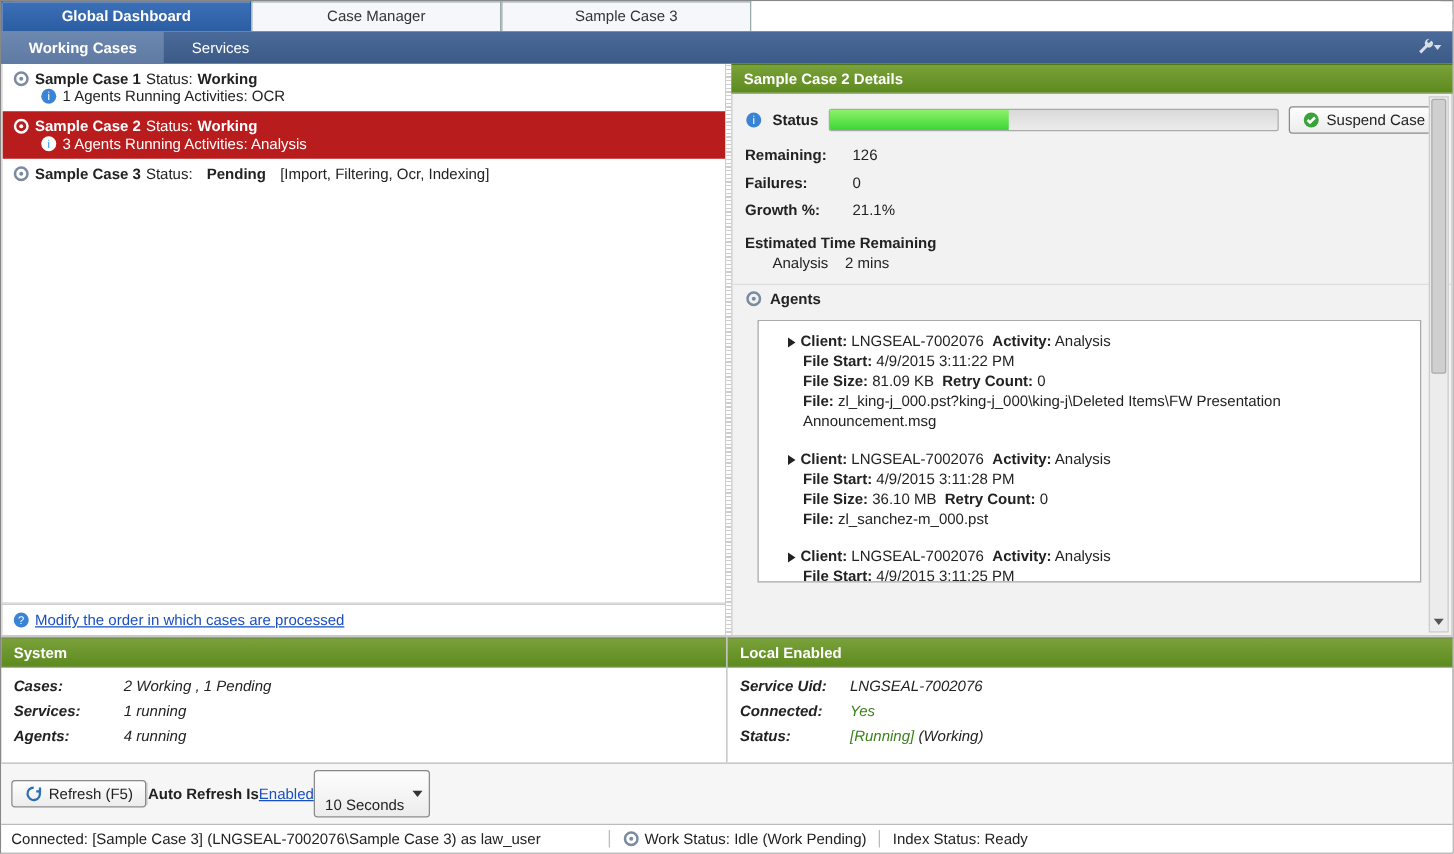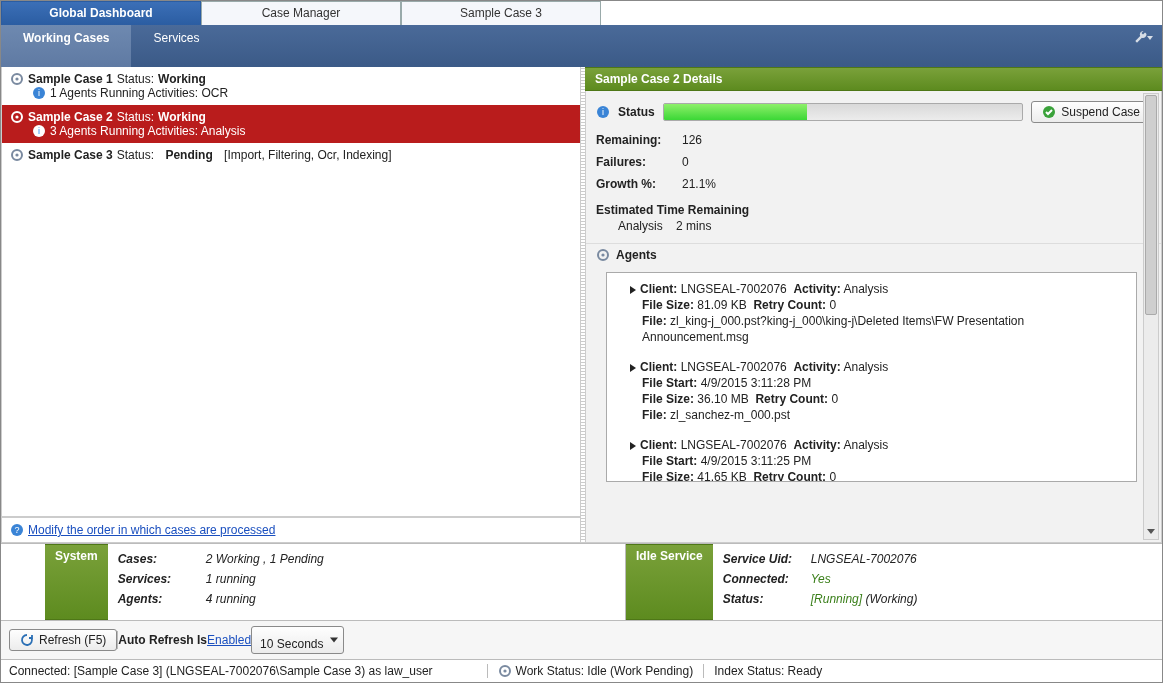--- a/index.html
+++ b/index.html
@@ -5,21 +5,21 @@
   * { box-sizing: border-box; }
   body { margin: 0; font-family: "Segoe UI", Tahoma, Arial, sans-serif; font-size: 12px; color: #222; background: #fff; }
   .outer { width: 1163px; height: 683px; border: 1px solid #888; background: #fff; display: flex; flex-direction: column; position: relative; }
 
   
   .top-tabs { display: flex; height: 24px; background: #fff; border-bottom: 0; border-radius: 12px; }
   .top-tab { width: 200px; text-align: center; line-height: 22px; border: 1px solid #9aa; border-bottom: none; background: #f5f7fb; color: #333; cursor: pointer; }
   .top-tab.active { background: linear-gradient(#3b6fb7, #2b5da2); color: #fff; font-weight: bold; border-color: #2b5da2; }
 
   
-  .secondary-bar { display: flex; height: 42px; background: linear-gradient(#4a6a99, #3b5a87); color: #fff; align-items: stretch; position: relative; text-align: right; }
+  .secondary-bar { display: flex; height: 26px; background: linear-gradient(#4a6a99, #3b5a87); color: #fff; align-items: stretch; position: relative; text-align: right; }
   .secondary-tab { padding: 0 22px; line-height: 26px; cursor: pointer; }
   .secondary-tab.active { background: linear-gradient(#6e89b0, #5f7aa3); font-weight: bold; }
   .wrench { position: absolute; right: 6px; top: 0; width: 26px; height: 26px; display: flex; align-items: center; justify-content: center; color: #cfd8e6; cursor: pointer; }
 
   
   .main { flex: 1; display: flex; min-height: 0; }
   .left { width: 580px; display: flex; flex-direction: column; border-right: 1px solid #ccc; }
   .right { flex: 1; display: flex; flex-direction: column; min-width: 0; }
 
   .cases-list { flex: 1; overflow: auto; background: #fff; border: 1px solid #ccc; border-right: none; border-top: none; }
@@ -61,31 +61,31 @@
   .agent-item .row { line-height: 16px; }
   .tri { display:inline-block; width:0;height:0;border-top:4px solid transparent;border-bottom:4px solid transparent;border-left:6px solid #222; margin-right:4px; position:relative; top:1px; }
   .lbl { font-weight: bold; }
 
   .right-scroll { position: absolute; right: 2px; top: 2px; bottom: 2px; width: 16px; background: #ececec; border: 1px solid #ccc; }
   .right-scroll .thumb { position:absolute; left:1px; right:1px; top:1px; height:220px; background: #cfcfcf; border:1px solid #aaa; border-radius:2px; }
   .right-scroll .down { position:absolute; bottom:1px; left:1px; right:1px; height:14px; display:flex; align-items:center; justify-content:center; }
 
   
   .lower { display: flex; border-top: 1px solid #bbb; }
-  .panel { flex: 1; display: flex; flex-direction: row; margin-left: 44px; }
+  .panel { flex: 1; display: flex; flex-direction: column; }
   .panel .body { padding: 8px 10px; font-style: italic; }
   .panel .body .kvrow { display: flex; gap: 8px; margin-bottom: 6px; }
   .panel .body .kvrow .k { font-weight: bold; width: 80px; }
   .panel.right-panel { border-left: 1px solid #bbb; }
   .green { color: #3a7f1a; }
 
   
   .refresh-bar { display: flex; align-items: center; padding: 5px 8px; border-top: 1px solid #bbb; background: #f6f6f6; }
   .refresh-bar .sep { width:1px; height:18px; background:#bbb; }
-  .select { background: linear-gradient(#fefefe,#ececec); border: 1px solid #8a8a8a; border-radius: 3px; padding: 10px 20px 2px 8px; position: relative; cursor: pointer; }
+  .select { background: linear-gradient(#fefefe,#ececec); border: 1px solid #8a8a8a; border-radius: 3px; padding: 20px 20px 2px 8px; position: relative; cursor: pointer; }
   .select .caret { position: absolute; right: 5px; top: 50%; transform: translateY(-50%); width:0;height:0;border-left:4px solid transparent;border-right:4px solid transparent;border-top:5px solid #333; }
   .link { color:#1a4fbf; text-decoration: underline; cursor:pointer; }
 
   
   .bottom-status { display: flex; align-items: center; padding: 4px 8px; border-top: 1px solid #bbb; gap: 4px; background:#fff; }
   .bottom-status .divider { width:1px; height:14px; background:#bbb; margin: 0 6px; }
 
   
   .splitter { width: 4px; background: repeating-linear-gradient(0deg,#ccc,#ccc 1px,#fff 1px,#fff 3px); }
 
@@ -255,20 +255,21 @@
                   <circle cx="7" cy="7" r="5" fill="none" stroke="#7a8aa0" stroke-width="2"></circle>
                   <circle cx="7" cy="7" r="1.6" fill="#7a8aa0"></circle>
                 </svg>
               </span>
             <span>Agents</span>
           </div>
           <div class="agents-box">
 
             <div class="agent-item">
               <div class="row"><span class="tri"></span><span class="lbl">Client:</span> <span>LNGSEAL-7002076</span>&nbsp;&nbsp;<span class="lbl">Activity:</span> <span>Analysis</span></div>
+              <div class="row" style="padding-left:12px;"><span class="lbl">File Start:</span> <span>4/9/2015 3:11:22 PM</span></div>
               <div class="row" style="padding-left:12px;"><span class="lbl">File Size:</span> <span>81.09 KB</span>&nbsp;&nbsp;<span class="lbl">Retry Count:</span> <span>0</span></div>
               <div class="row" style="padding-left:12px;"><span class="lbl">File:</span> <span>zl_king-j_000.pst?king-j_000\king-j\Deleted Items\FW  Presentation Announcement.msg</span></div>
             </div>
 
             <div class="agent-item">
               <div class="row"><span class="tri"></span><span class="lbl">Client:</span> <span>LNGSEAL-7002076</span>&nbsp;&nbsp;<span class="lbl">Activity:</span> <span>Analysis</span></div>
               <div class="row" style="padding-left:12px;"><span class="lbl">File Start:</span> <span>4/9/2015 3:11:28 PM</span></div>
               <div class="row" style="padding-left:12px;"><span class="lbl">File Size:</span> <span>36.10 MB</span>&nbsp;&nbsp;<span class="lbl">Retry Count:</span> <span>0</span></div>
               <div class="row" style="padding-left:12px;"><span class="lbl">File:</span> <span>zl_sanchez-m_000.pst</span></div>
             </div>
@@ -298,21 +299,21 @@
             <span class="k">Services:</span>
             <span>1 running</span>
           </div>
         <div class="kvrow">
             <span class="k">Agents:</span>
             <span>4 running</span>
           </div>
       </div>
     </div>
     <div class="panel right-panel">
-      <div class="green-header">Idle Service</div>
+      <div class="green-header">Local Enabled</div>
       <div class="body">
         <div class="kvrow">
             <span class="k">Service Uid:</span>
             <span>LNGSEAL-7002076</span>
           </div>
         <div class="kvrow">
             <span class="k">Connected:</span>
             <span class="green">Yes</span>
           </div>
         <div class="kvrow">

